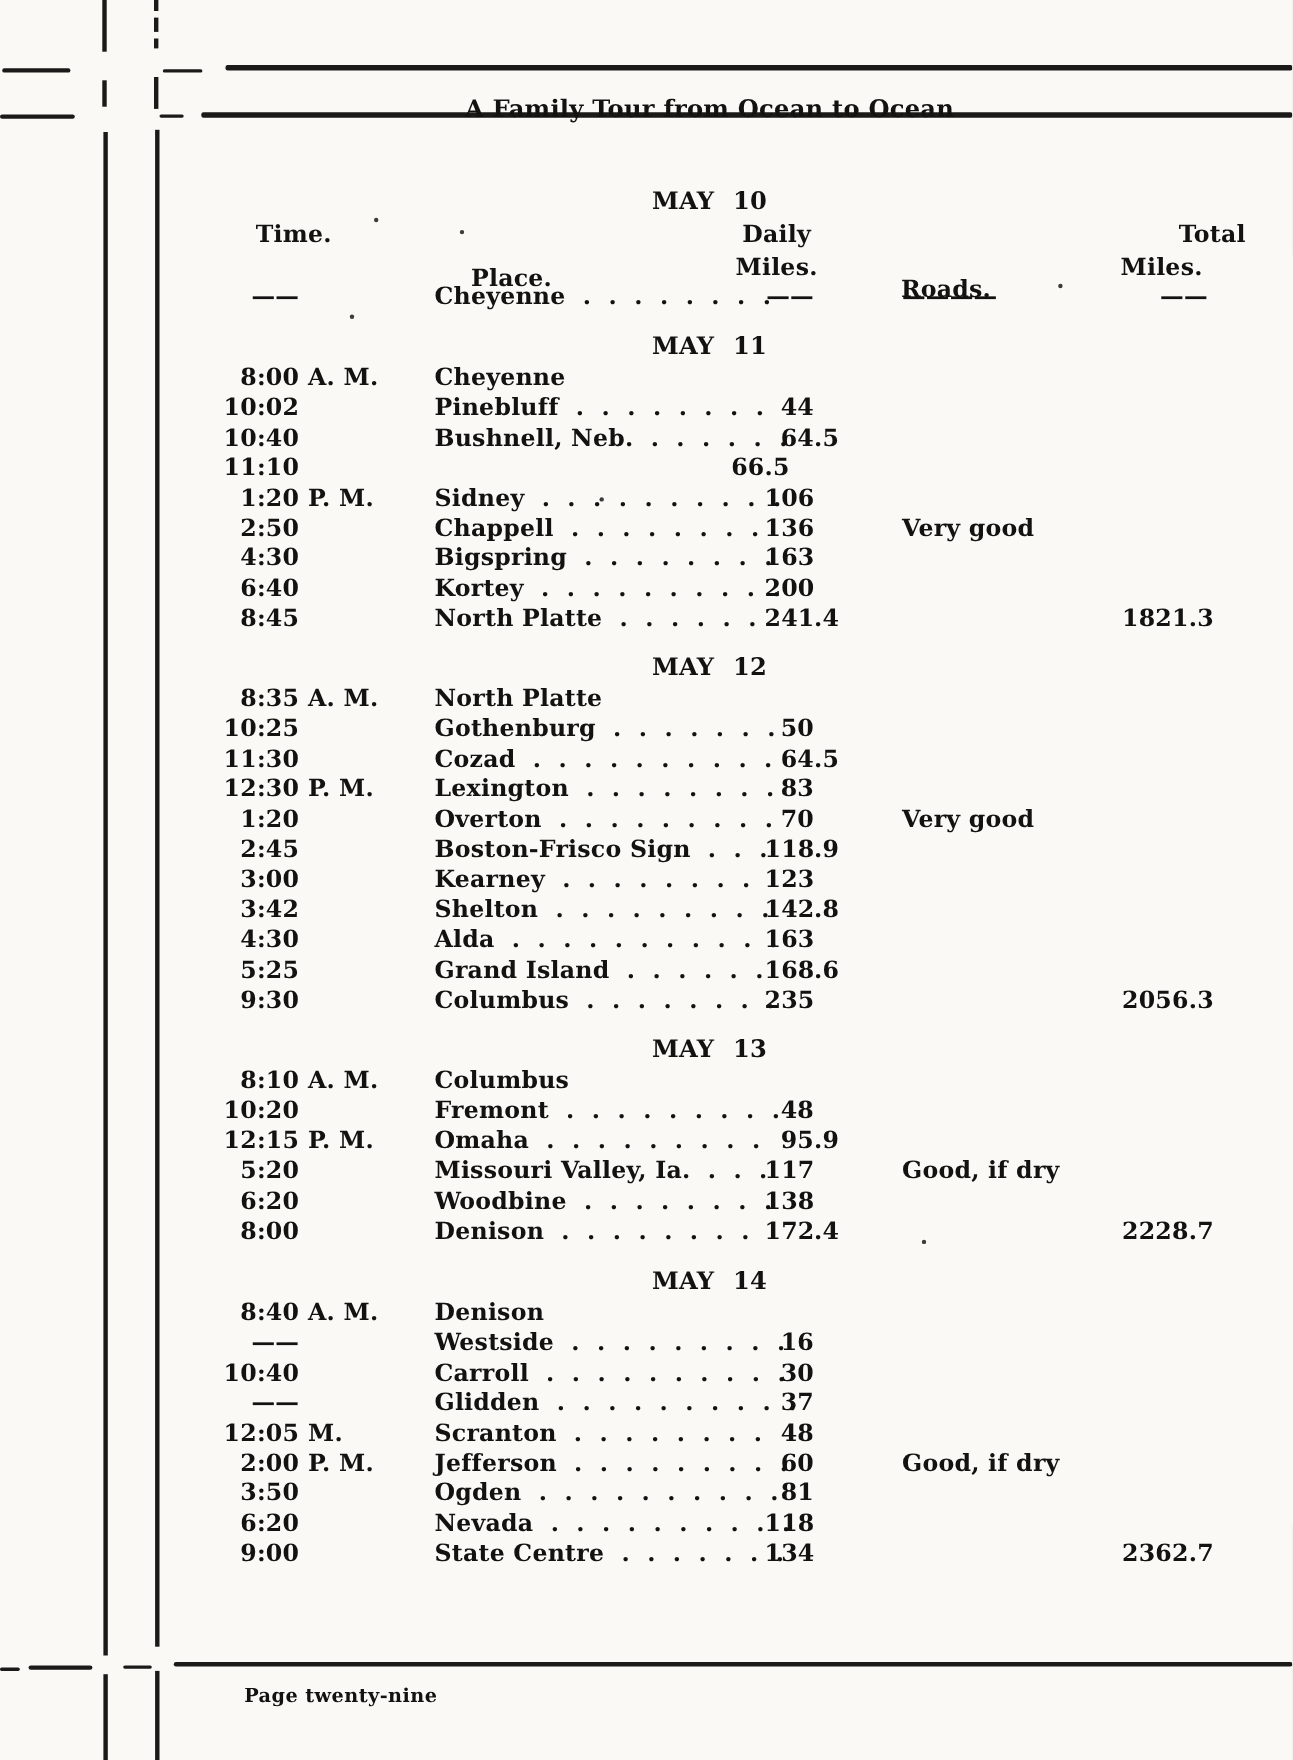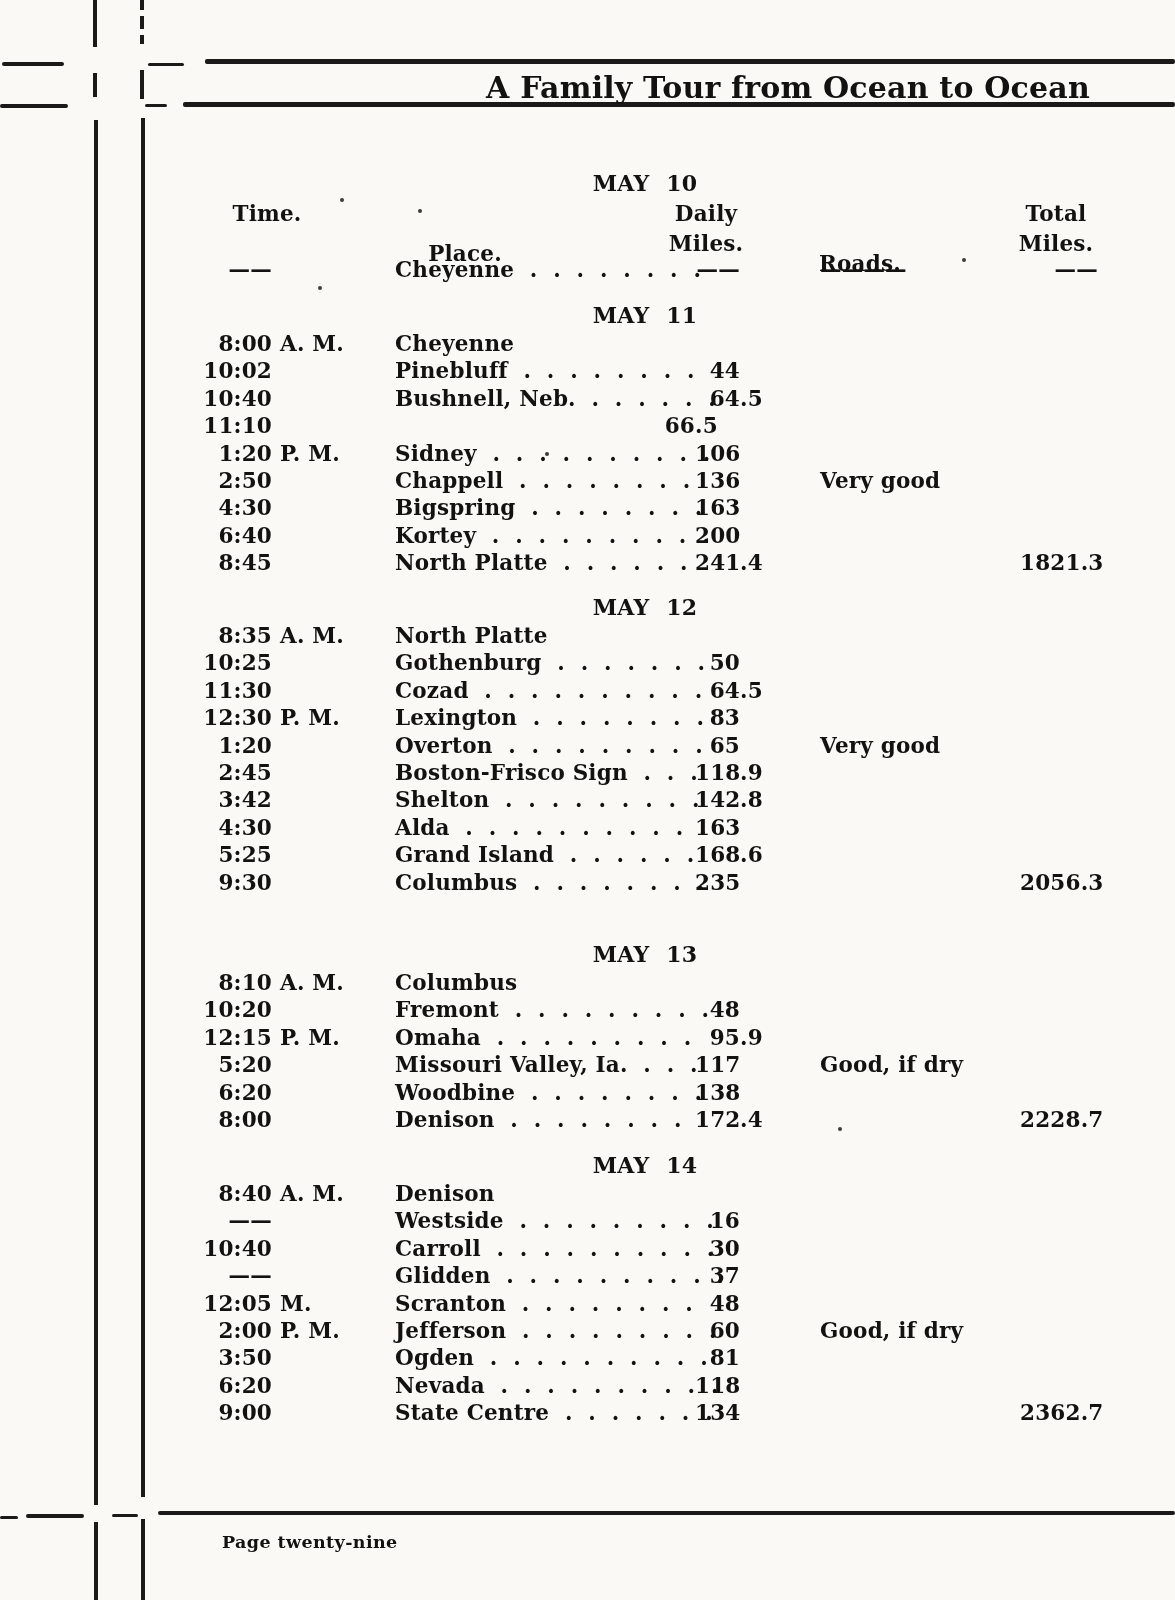--- a/index.html
+++ b/index.html
@@ -7,33 +7,33 @@
     position:relative;width:1175px;height:1600px;margin:0 auto;
     background:#faf9f6;overflow:hidden;color:#141210;
     font-family:"DejaVu Serif","Liberation Serif",serif;
     font-weight:700;letter-spacing:.2px;
   }
   
   .vline,.hline,.mark{position:absolute;background:#1b1a18;}
   .mark{width:4px;height:4px;border-radius:50%;opacity:.85;}
   .hline{border-radius:2px;}
   
-  .title{position:absolute;top:70px;left:200px;width:890px;text-align:right;
-         font-size:30px;white-space:nowrap;}
+  .title{position:absolute;top:86px;left:200px;width:890px;text-align:center;
+         font-size:22px;white-space:nowrap;}
   
   .day{position:absolute;left:0;width:1175px;}
   .day-heading{position:absolute;top:0;left:200px;width:890px;text-align:center;
                font-size:22px;white-space:nowrap;}
   .day-heading .m{margin-right:17px;}
   
   .colhead{position:absolute;font-size:21.5px;width:100px;text-align:center;white-space:nowrap;}
   .h-time {left:217px;top:31px;}
   .h-place{left:415px;top:31px;margin-top:40px;}
   .h-daily{left:656px;top:31px;}
-  .h-total{left:1006px;top:31px;}
+  .h-total{left:1052px;top:31px;}
   .h-dmiles{left:656px;top:61px;}
   .h-roads{left:810px;top:61px;margin-top:20px;}
   .h-tmiles{left:1006px;top:61px;}
   
   .rows{position:absolute;left:0;width:1098px;}
   .row{display:grid;grid-template-columns:272px 123px 300px 45px 70px 210px 78px;
        height:27.4px;line-height:27.4px;font-size:21.5px;white-space:nowrap;}
   .c{overflow:visible;}
   .c-t  {text-align:right;}
   .c-ap {text-align:left;padding-left:8px;box-sizing:border-box;}
@@ -231,31 +231,40 @@
     <span class="c c-pl"><span>Lexington</span><span class="dots"> . . . . . . . .</span></span>
     <span class="c c-di">83</span>
     <span class="c c-df"></span>
     <span class="c c-rd"></span>
     <span class="c c-tot"></span>
   </div>
         <div class="row">
     <span class="c c-t">1:20</span>
     <span class="c c-ap"></span>
     <span class="c c-pl"><span>Overton</span><span class="dots"> . . . . . . . . .</span></span>
-    <span class="c c-di">65</span>
+    <span class="c c-di">70</span>
     <span class="c c-df"></span>
     <span class="c c-rd">Very good</span>
     <span class="c c-tot"></span>
   </div>
         <div class="row">
     <span class="c c-t">2:45</span>
     <span class="c c-ap"></span>
     <span class="c c-pl"><span>Boston-Frisco Sign</span><span class="dots"> . . .</span></span>
     <span class="c c-di">118</span>
     <span class="c c-df">.9</span>
+    <span class="c c-rd"></span>
+    <span class="c c-tot"></span>
+  </div>
+        <div class="row">
+    <span class="c c-t">3:00</span>
+    <span class="c c-ap"></span>
+    <span class="c c-pl"><span>Kearney</span><span class="dots"> . . . . . . . .</span></span>
+    <span class="c c-di">123</span>
+    <span class="c c-df"></span>
     <span class="c c-rd"></span>
     <span class="c c-tot"></span>
   </div>
         <div class="row">
     <span class="c c-t">3:42</span>
     <span class="c c-ap"></span>
     <span class="c c-pl"><span>Shelton</span><span class="dots"> . . . . . . . . .</span></span>
     <span class="c c-di">142</span>
     <span class="c c-df">.8</span>
     <span class="c c-rd"></span>

